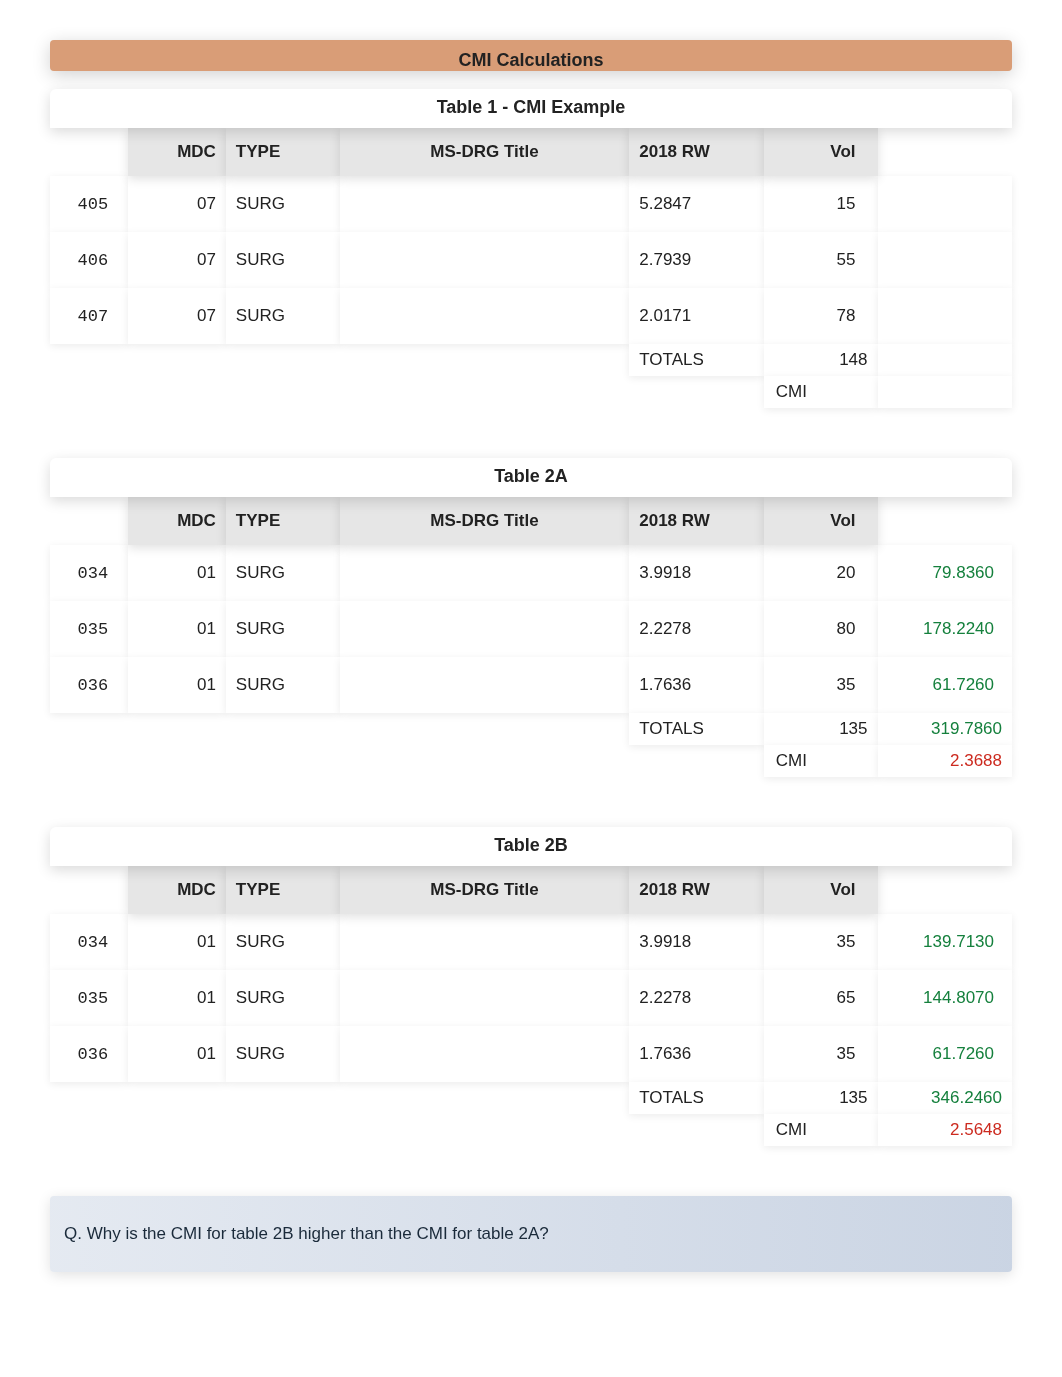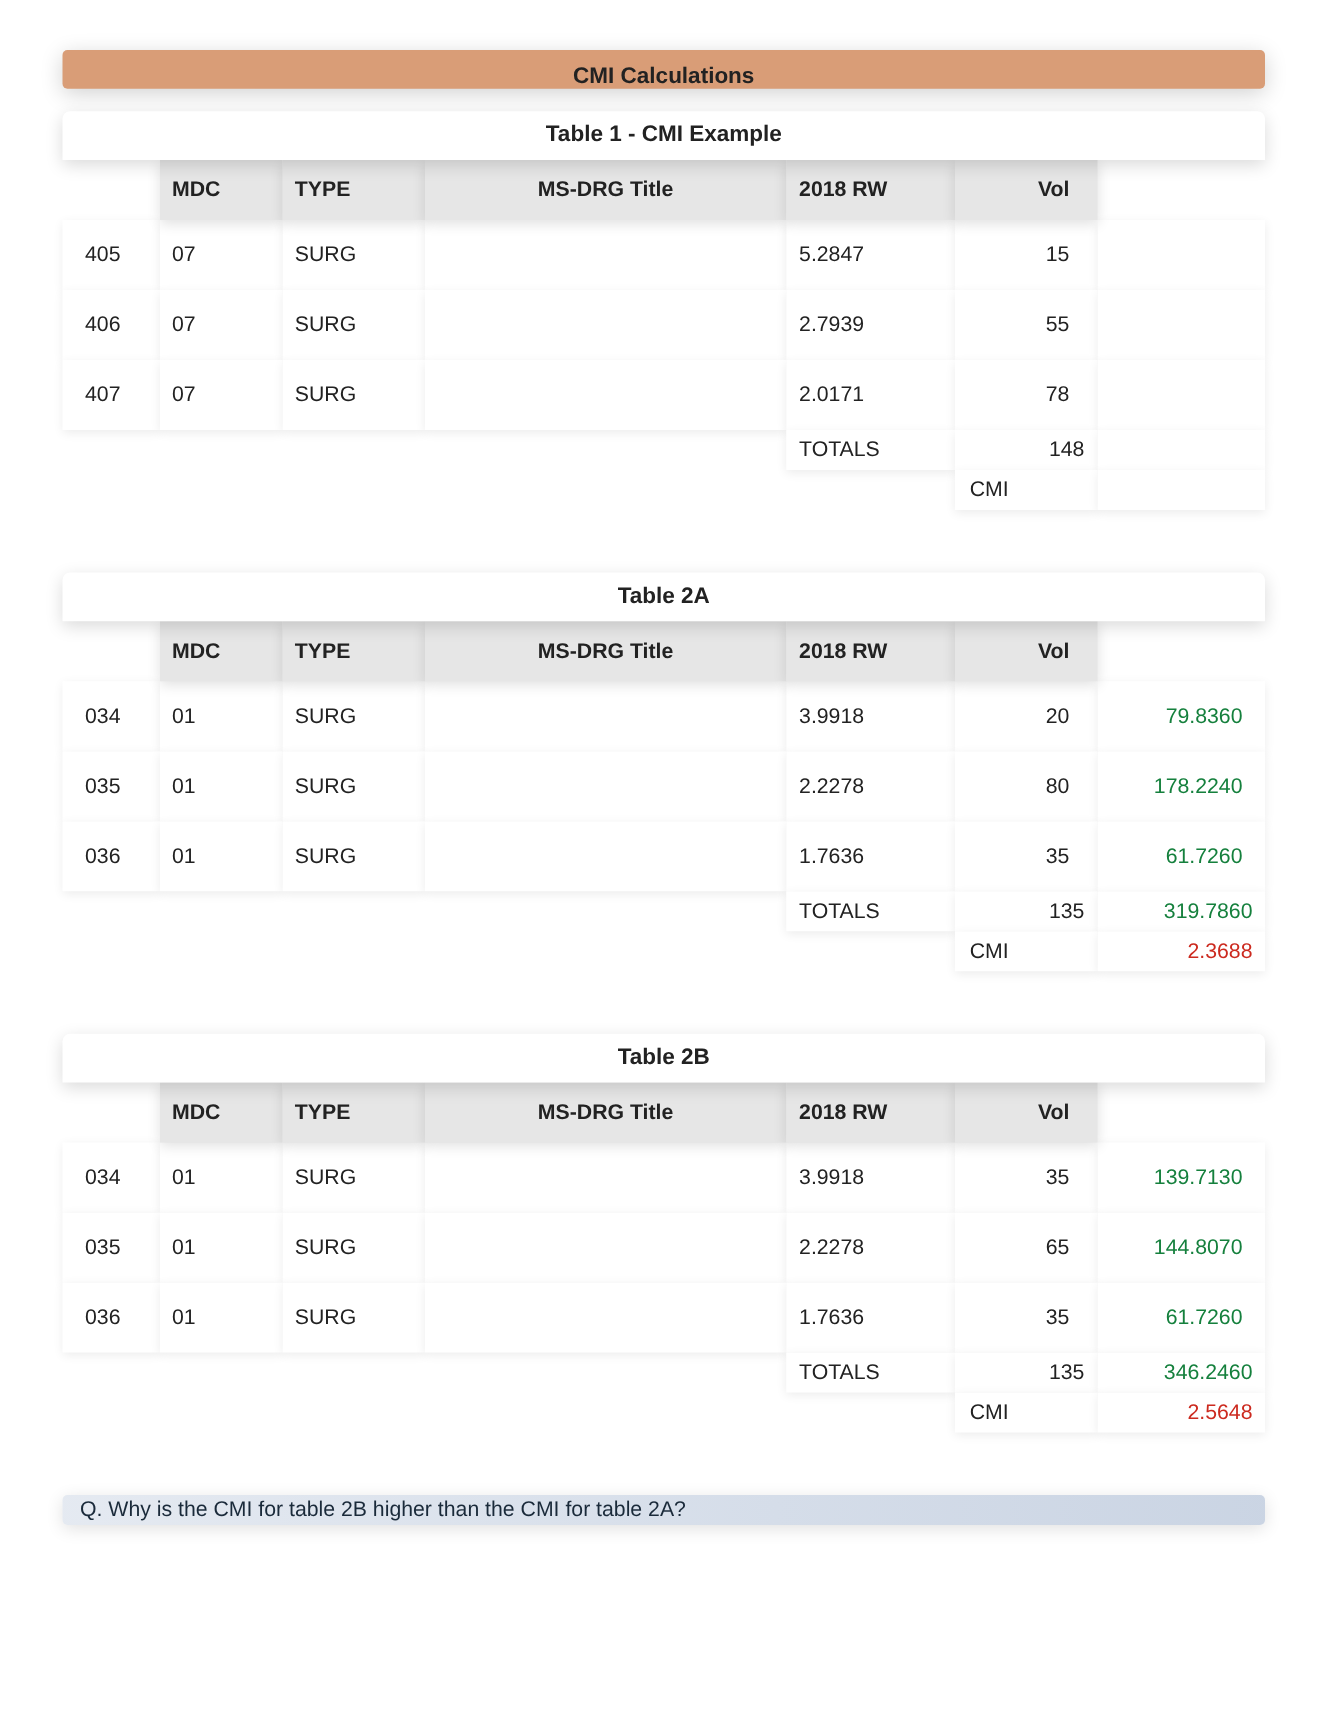--- a/index.html
+++ b/index.html
@@ -54,22 +54,22 @@
     z-index: 1;
   }
   tbody td {
     background: #fff;
     box-shadow: 0 2px 8px rgba(0,0,0,0.08);
   }
   tbody tr td {
     padding-top: 18px;
     padding-bottom: 18px;
   }
-  .c-drg   { width: 75px; text-align: left; padding-left: 18px;}
-  .c-mdc   { width: 95px; text-align: left; }
+  .c-drg   { width: 75px; text-align: center; padding-left: 18px; font-family: Liberation Mono, monospace;}
+  .c-mdc   { width: 95px; text-align: right; }
   .c-type  { width: 110px; text-align: left; }
   .c-title { width: 280px; text-align: center; }
   .c-rw    { width: 130px; text-align: left; padding-right: 18px;}
   .c-vol   { width: 110px; text-align: right; padding-right: 22px;}
   .c-calc  { width: 130px; text-align: right; padding-right: 18px;}
   th.c-drg, th.c-calc { background: transparent; box-shadow: none; }
   .totals-row td, .cmi-row td { padding: 6px 10px; }
   .no-cell { background: transparent !important; box-shadow: none !important; }
   .lbl-cell {
     background: #fff !important;
@@ -86,21 +86,21 @@
   .calc-cell {
     background: #fff !important;
     box-shadow: 0 2px 8px rgba(0,0,0,0.08) !important;
     text-align: right;
     padding-right: 18px;
   }
   .red { color: #15803d; font-weight: 400; }
   .red-bold { color: #cc2a1f; font-weight: 400; }
   .question {
     background: linear-gradient(to right, rgba(150,170,200,0.25), rgba(150,170,200,0.5));
-    padding: 2px 14px;
+    padding: 28px 14px;
     font-size: 17px;
     border-radius: 4px;
     box-shadow: 0 3px 14px rgba(0,0,0,0.12);
     color: #1a2a3a;
     margin-top: 40px;
   }
 </style>
 </head>
 <body>
 

